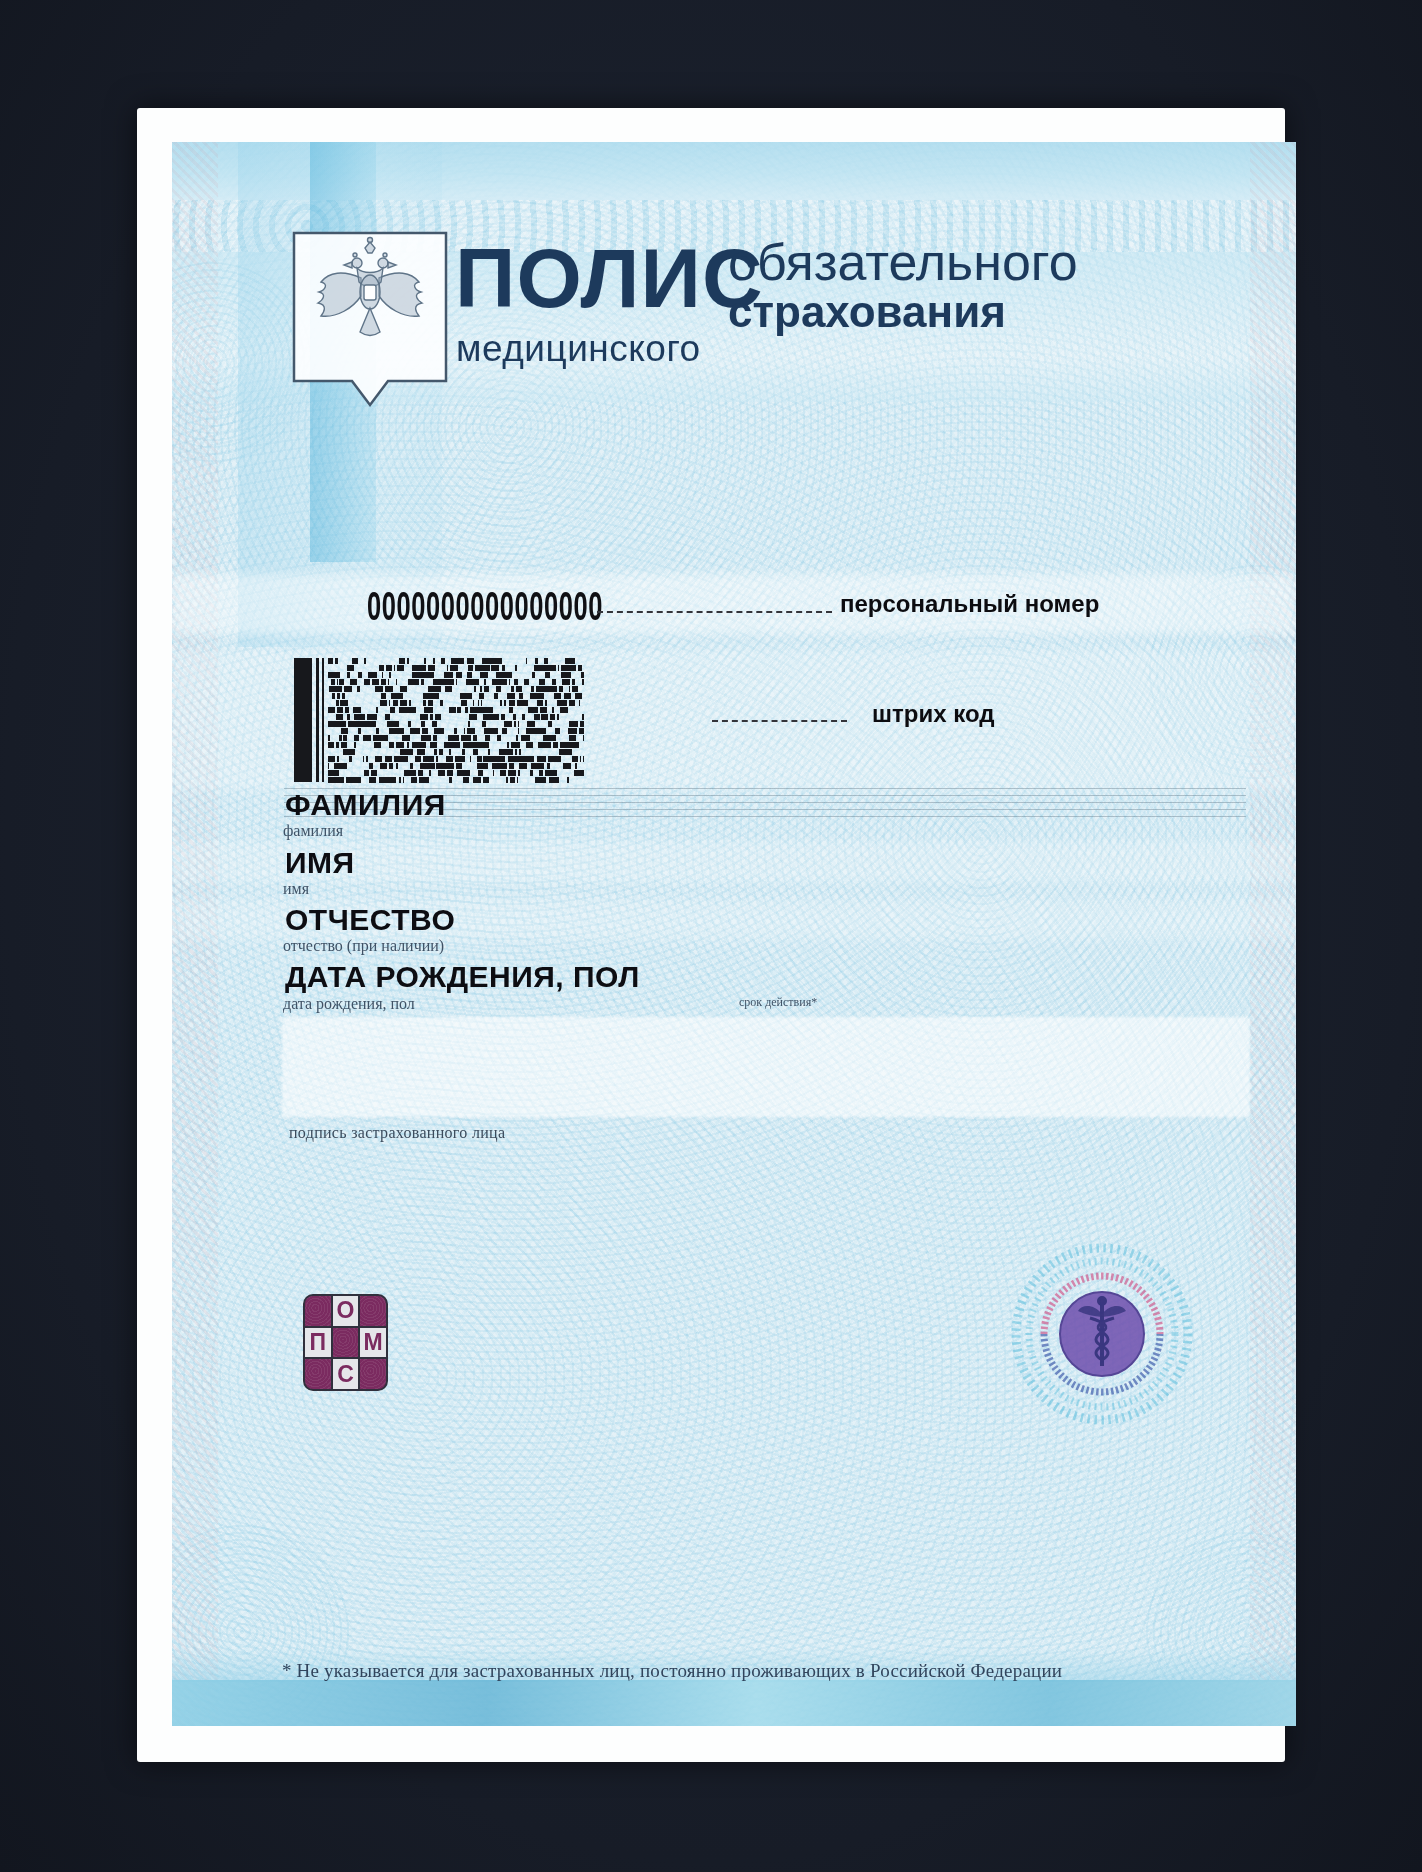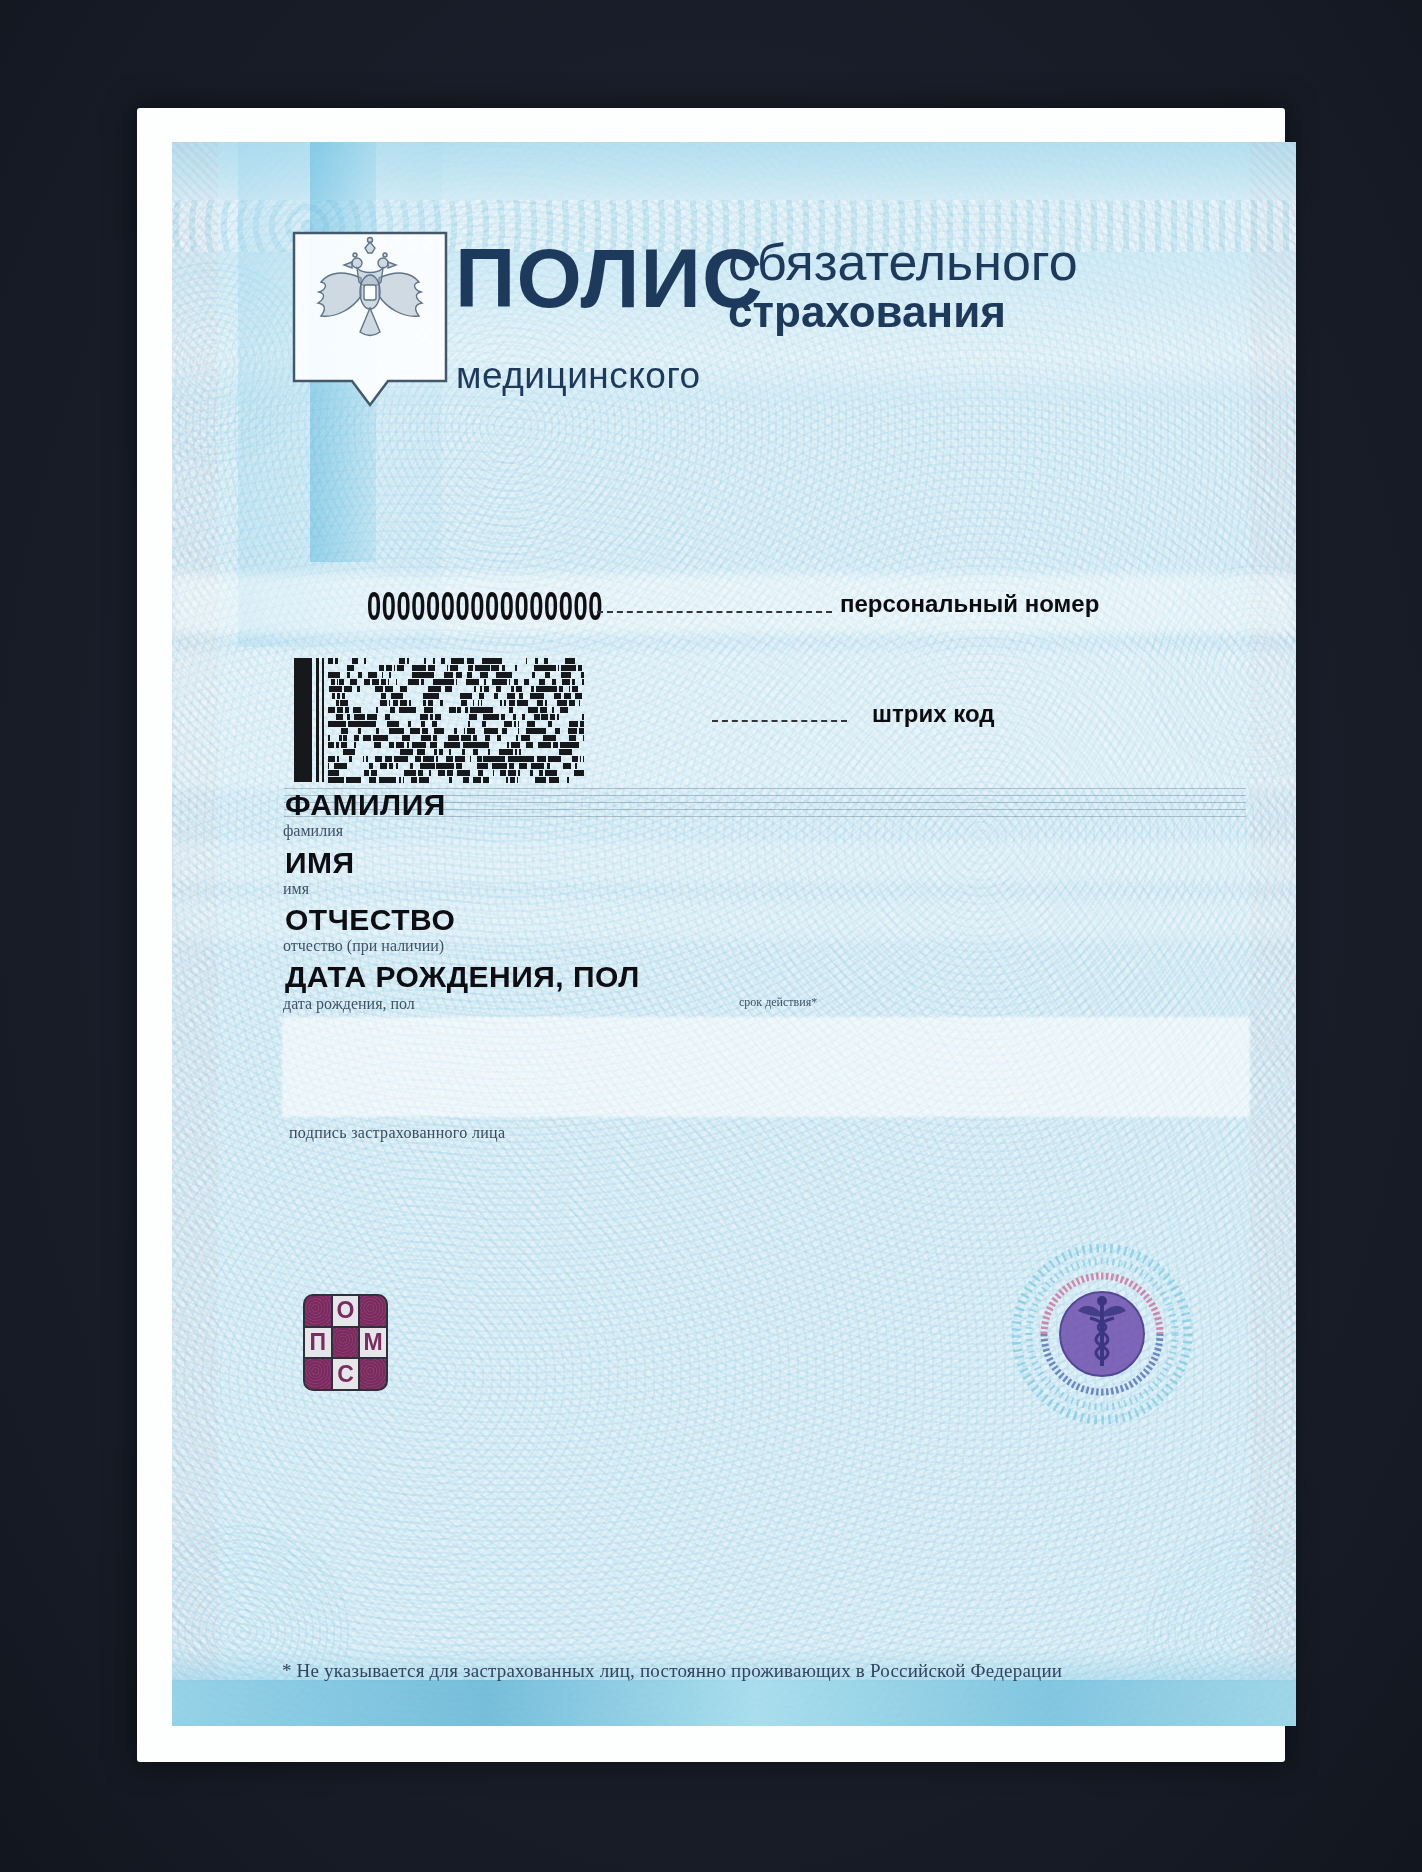--- a/index.html
+++ b/index.html
@@ -37,21 +37,21 @@
   .band-bottom{position:absolute;left:0;top:1538px;width:100%;height:46px;
     background:linear-gradient(90deg,#8fd0e6,#6db9d8 28%,#a5dcec 52%,#79c2dd 78%,#9ad4e7);
     opacity:.9;}
   .band-bottom-fade{position:absolute;left:0;top:1506px;width:100%;height:34px;
     background:linear-gradient(180deg, rgba(255,255,255,0), rgba(140,205,230,.45));}
 
   .coat{position:absolute;left:119px;top:88px;width:158px;height:180px;}
   .title-polis{position:absolute;left:283px;top:94px;font-size:84px;font-weight:600;
     color:#1d3a5c;line-height:1;letter-spacing:1px;}
   .title-med{position:absolute;left:284px;top:188px;font-size:37px;font-weight:500;
-    color:#1d3a5c;line-height:1;letter-spacing:.5px;margin-top:27px;}
+    color:#1d3a5c;line-height:1;letter-spacing:.5px;}
   .title-ob{position:absolute;left:556px;top:94px;font-size:52px;font-weight:400;
     color:#1d3a5c;line-height:1;}
   .title-str{position:absolute;left:556px;top:148px;font-size:44px;font-weight:700;
     color:#1d3a5c;line-height:1;}
 
   .pnum{position:absolute;left:195px;top:444px;font-size:41px;font-weight:700;color:#101014;
     line-height:1;transform:scaleX(.62);transform-origin:left top;letter-spacing:1px;}
   .leader{position:absolute;height:0;border-top:2.5px dashed #33343a;}
   .leader-1{left:425px;top:469px;width:235px;}
   .leader-2{left:540px;top:578px;width:135px;}

